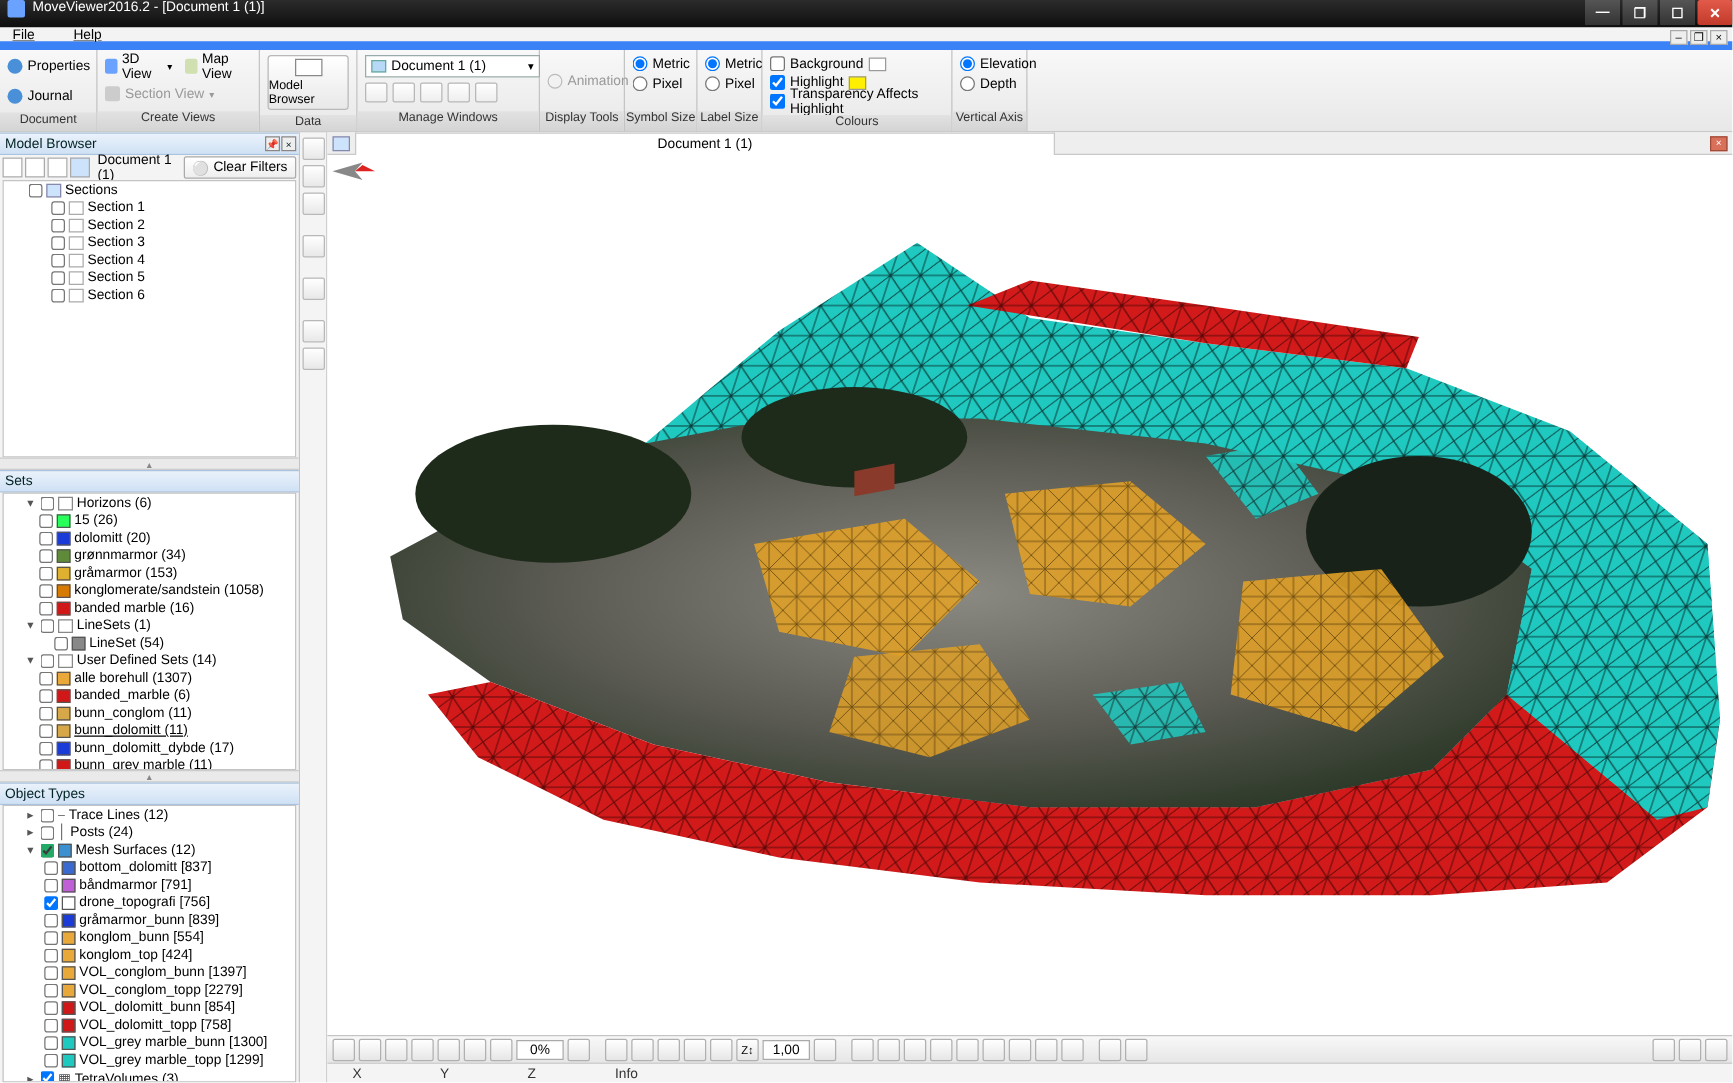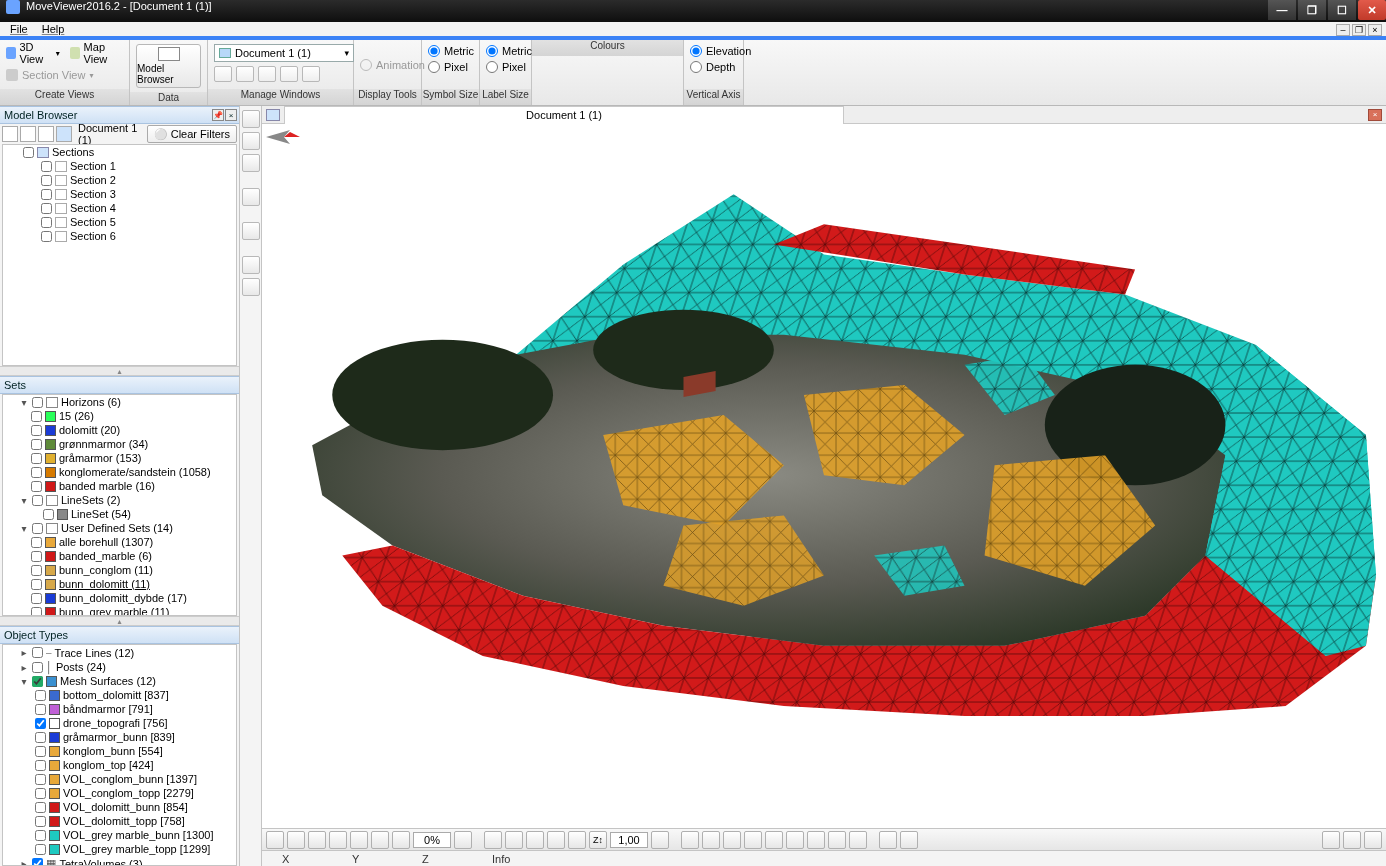--- a/index.html
+++ b/index.html
@@ -4,21 +4,21 @@
 <style>
 * { margin:0; padding:0; box-sizing:border-box; font-family:"Segoe UI",Tahoma,sans-serif; font-size:11px; user-select:none; }
 html,body { width:1386px; height:866px; overflow:hidden; background:#fff; }
 .titlebar { height:22px; background:linear-gradient(#2b2b2b,#0e0e0e); color:#fff; display:flex; padding-left:6px; }
 .titlebar .app-icon { width:14px; height:14px; background:#6aa3ff; border-radius:2px; margin-right:6px; }
 .titlebar .wctl { margin-left:auto; display:flex; }
 .titlebar .wctl div { width:28px; height:20px; margin-left:2px; display:flex; align-items:center; justify-content:center; font-weight:bold; color:#fff; }
 .wmin,.wmax2 { background:linear-gradient(#555,#333); }
 .wmax { background:linear-gradient(#555,#333); }
 .wclose { background:linear-gradient(#e25a4a,#c13a2a); border-radius:2px; }
-.menubar { height:18px; background:#f3f3f3; border-bottom:4px solid #3b82f6; display:flex; align-items:center; padding-left:10px; position:relative;}
+.menubar { height:18px; background:#f3f3f3; border-bottom:7px solid #3b82f6; display:flex; align-items:center; padding-left:10px; position:relative;gap:17px;}
 .menubar span { margin-right:14px; text-decoration:underline; text-decoration-color:#888; cursor:default;}
 .mdi-btns { position:absolute; right:4px; top:2px; display:flex; gap:2px;}
 .mdi-btns div { width:14px; height:12px; background:#eee; border:1px solid #aaa; font-size:9px; display:flex; align-items:center; justify-content:center;}
 .ribbon { height:66px; background:linear-gradient(#f8f8f8,#e8e8e8); border-bottom:1px solid #b8b8b8; display:flex; }
 .rgroup { border-right:1px solid #c4c4c4; display:flex; flex-direction:column; }
 .rgroup .body { flex:1; padding:4px 6px; display:flex; align-items:flex-start; gap:6px;}
 .rgroup .label { height:16px; text-align:center; background:linear-gradient(#e2e2e2,#d4d4d4); font-size:10px; color:#333;}
 .ckline { display:flex; align-items:center; gap:4px; height:14px;}
 .ckline input[type=checkbox],.ckline input[type=radio]{ width:12px; height:12px;}
 .bigbtn { width:74px; height:44px; border:1px solid #b8b8b8; border-radius:3px; background:linear-gradient(#fff,#e8e8e8); display:flex; flex-direction:column; align-items:center; justify-content:center; gap:2px;}
@@ -80,20 +80,33 @@
   <span>File</span>
   <span>Help</span>
   <div class="mdi-btns">
     <div>–</div>
     <div>❐</div>
     <div>×</div>
   </div>
 </div>
 
 <div class="ribbon">
+  <div class="rgroup" style="width:78px">
+    <div class="body" style="flex-direction:column;gap:6px;justify-content:center">
+      <div class="lnkline">
+          <div class="ic" style="background:#4a90d9"></div>
+          <span>Properties</span>
+        </div>
+      <div class="lnkline">
+          <div class="ic" style="background:#4a90d9"></div>
+          <span>Journal</span>
+        </div>
+    </div>
+    <div class="label">Document</div>
+  </div>
   <div class="rgroup" style="width:130px">
     <div class="body" style="flex-direction:column;gap:4px">
       <div style="display:flex;gap:10px">
         <div class="lnkline">
             <div class="ic" style="background:#6aa3ff;border-radius:2px"></div>
             <span>3D View</span>
             <span style="font-size:8px">▾</span>
           </div>
         <div class="lnkline">
             <div class="ic" style="background:#d0e0b0;border-radius:2px"></div>
@@ -163,20 +176,36 @@
           <span>Metric</span>
         </div>
       <div class="ckline">
           <input type="radio" style="">
           <span>Pixel</span>
         </div>
     </div>
     <div class="label">Label Size</div>
   </div>
   <div class="rgroup" style="width:152px">
+    <div class="body" style="flex-direction:column;gap:1px">
+      <div class="ckline">
+          <input type="checkbox" style="">
+          <span>Background</span>
+          <div class="colswatch" style="background:#fff;margin-left:auto"></div>
+        </div>
+      <div class="ckline">
+          <input type="checkbox" checked="" style="">
+          <span>Highlight</span>
+          <div class="colswatch" style="background:#ffef00;margin-left:auto"></div>
+        </div>
+      <div class="ckline">
+          <input type="checkbox" checked="" style="">
+          <span>Transparency Affects Highlight</span>
+        </div>
+    </div>
     <div class="label">Colours</div>
   </div>
   <div class="rgroup" style="width:60px">
     <div class="body" style="flex-direction:column;gap:2px">
       <div class="ckline">
           <input type="radio" checked="" style="">
           <span>Elevation</span>
         </div>
       <div class="ckline">
           <input type="radio" style="">
@@ -289,21 +318,21 @@
           <div class="treeitem" style="padding-left: 14px;">
             <input type="checkbox" style="">
             <div class="sw" style="background:#d01818"></div>
             <span>banded marble (16)</span>
           </div>
         </div>
       <div class="treeitem">
           <span class="exp">▾</span>
           <input type="checkbox" style="">
           <div class="ic" style="border:1px solid #888"></div>
-          <span>LineSets (2)</span>
+          <span>LineSets (1)</span>
         </div>
       <div class="treeitem" style="padding-left:26px">
           <input type="checkbox" style="">
           <div class="sw" style="background:#888"></div>
           <span>LineSet (54)</span>
         </div>
       <div class="treeitem">
           <span class="exp">▾</span>
           <input type="checkbox" style="">
           <div class="ic" style="border:1px solid #888"></div>

